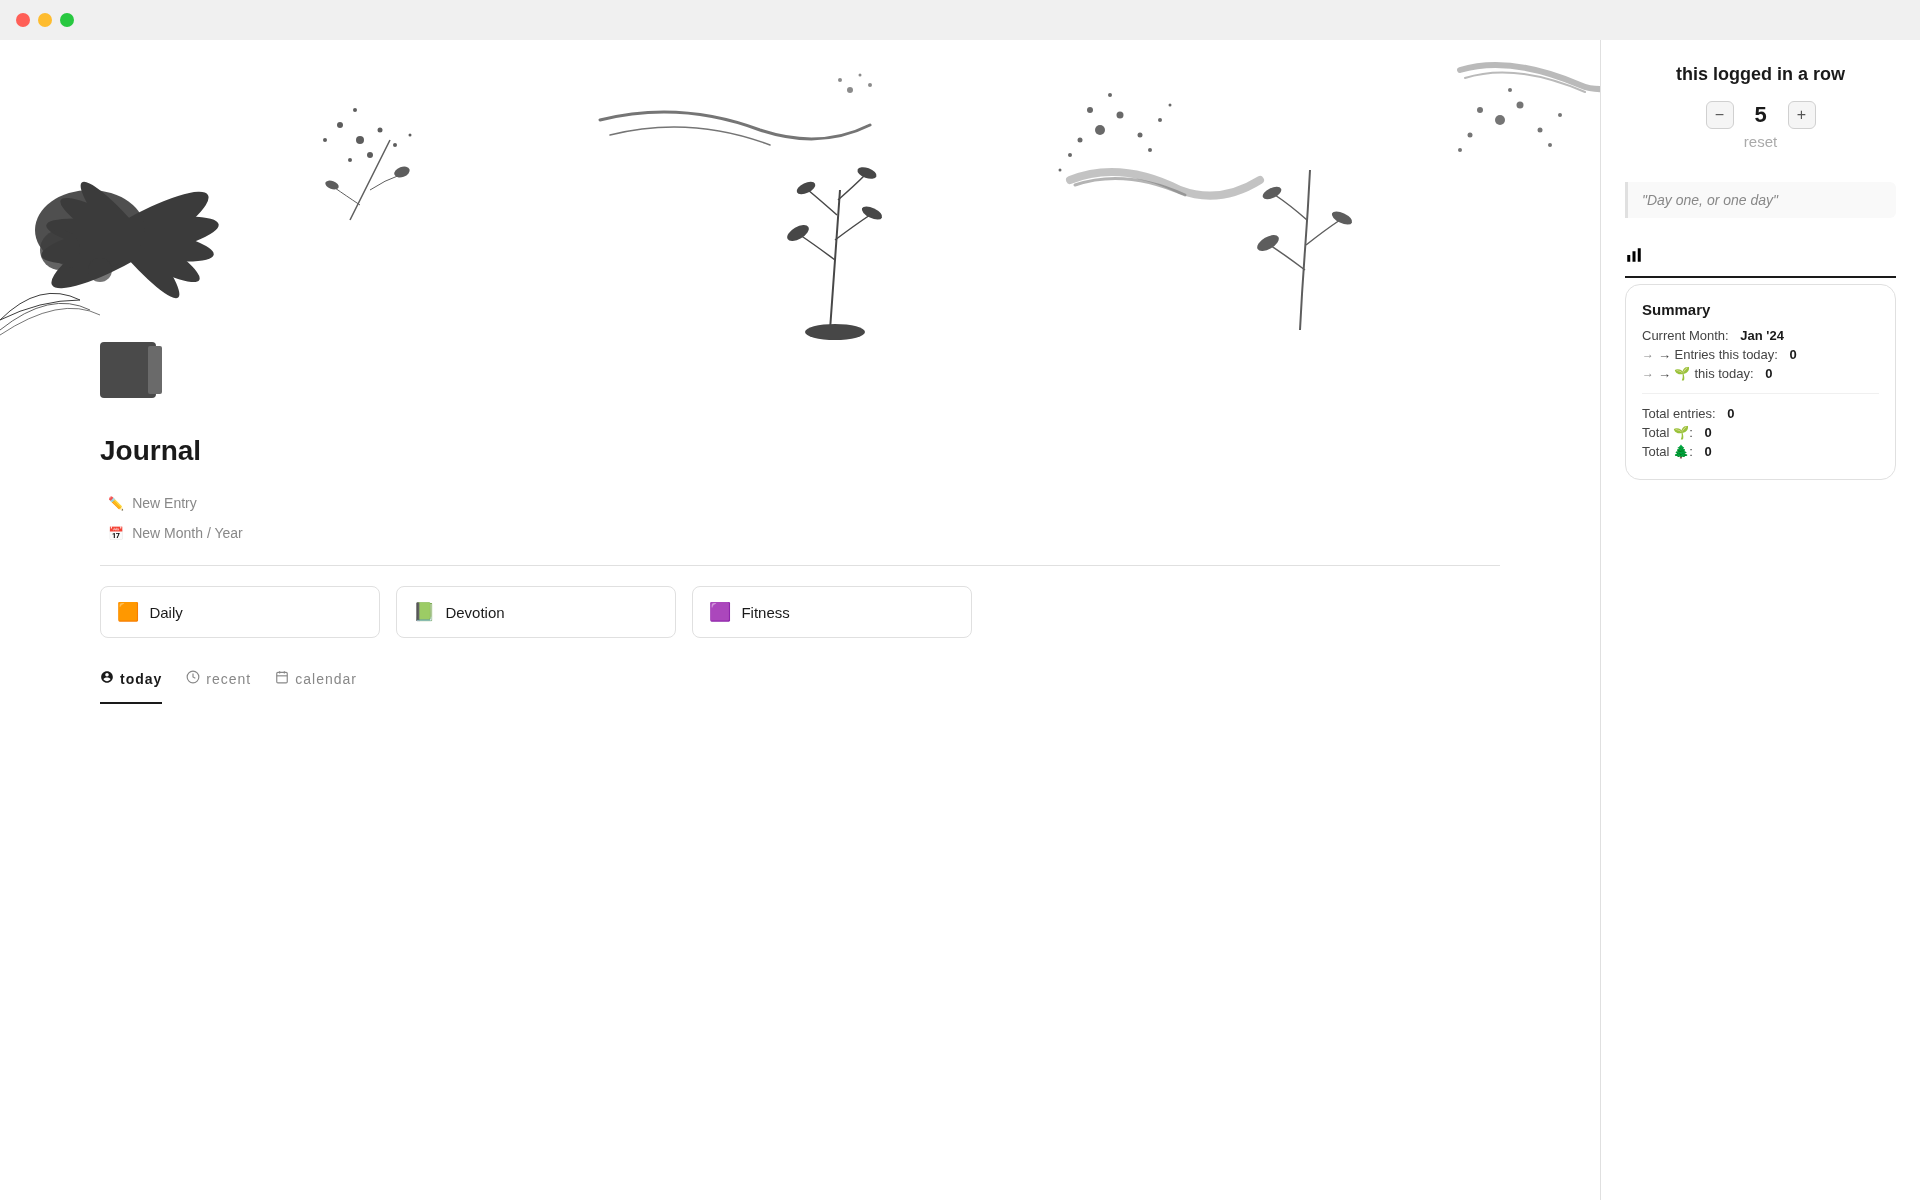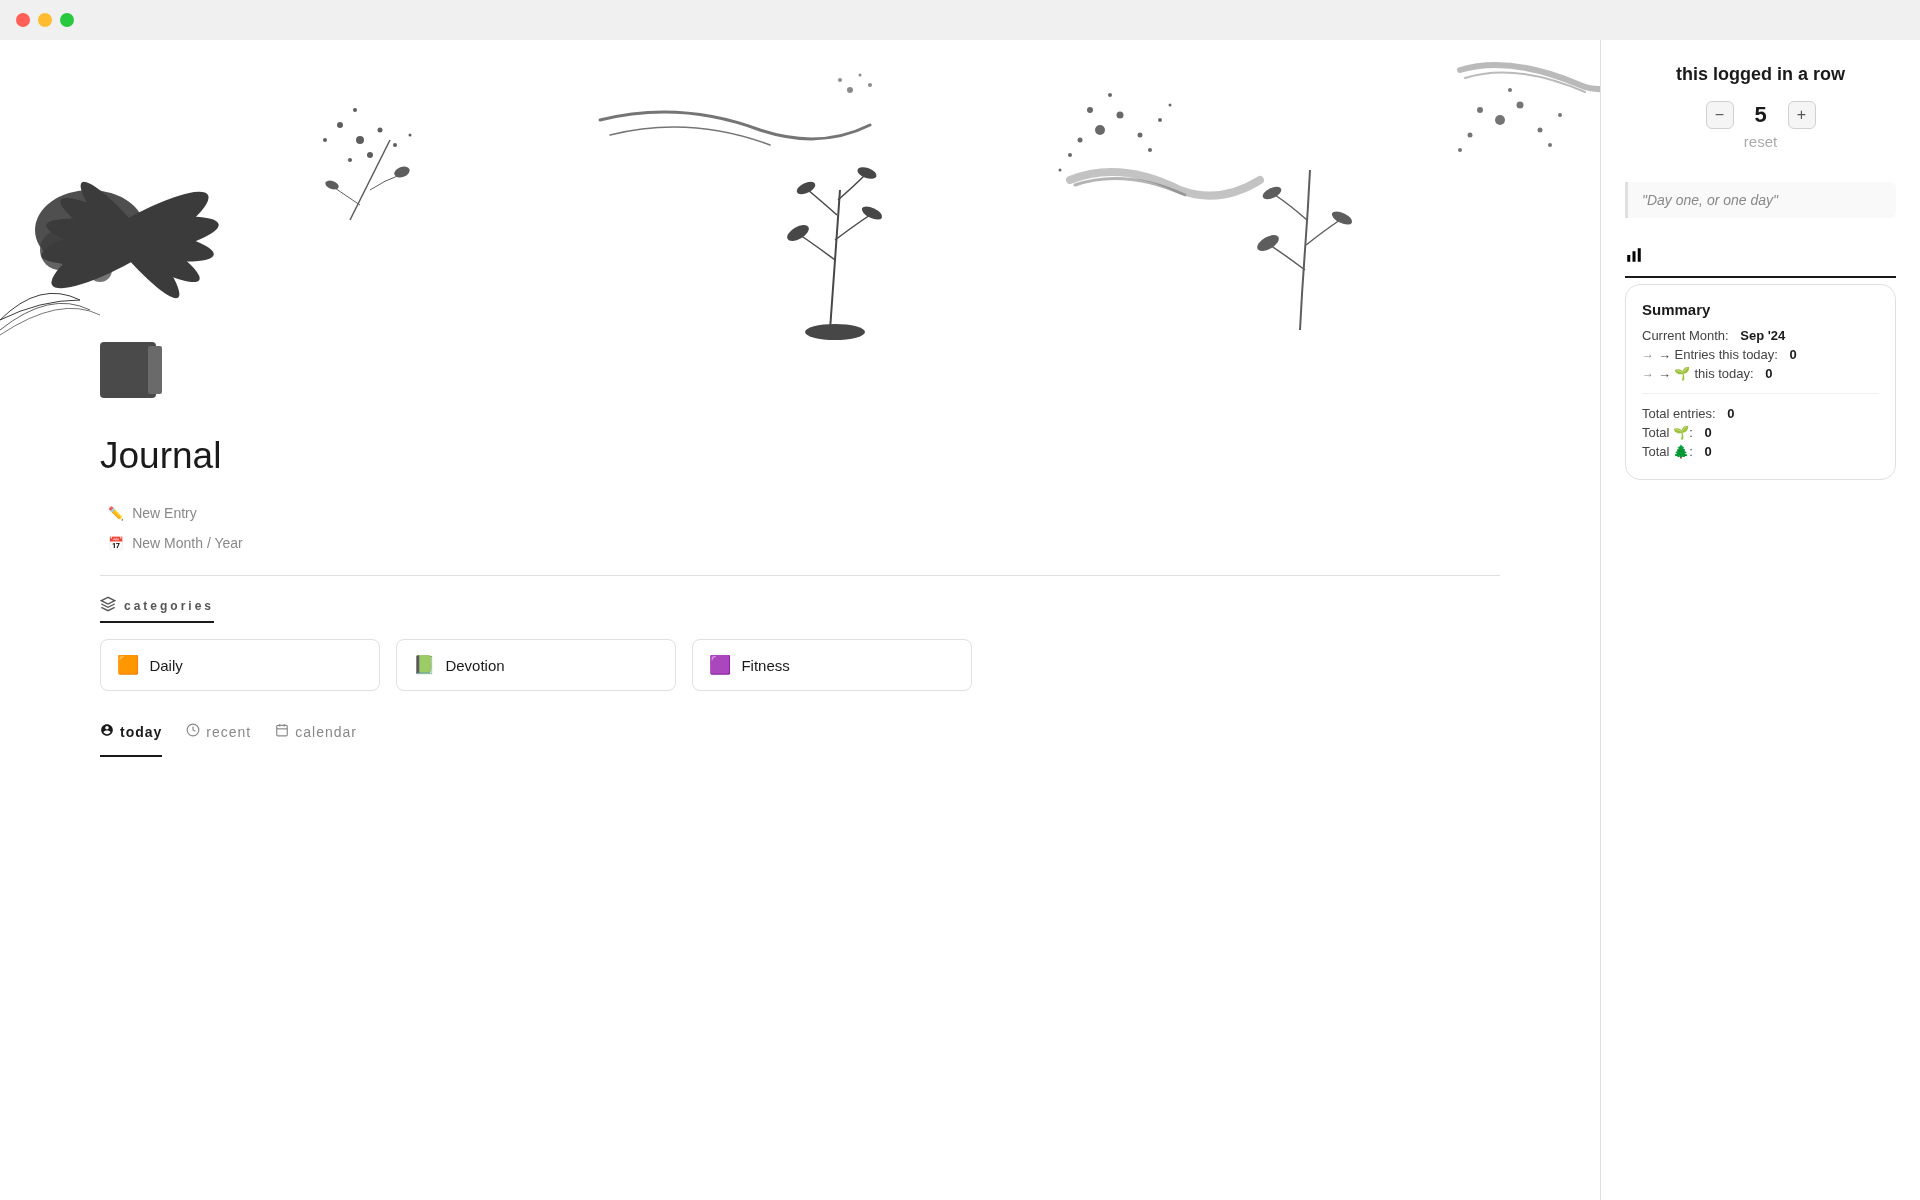--- a/index.html
+++ b/index.html
@@ -82,22 +82,22 @@
       position: absolute;
       right: -6px;
       top: 4px;
       width: 14px;
       height: 48px;
       background: #6a6a6a;
       border-radius: 2px;
     }
 
     .page-title {
-      font-size: 37px;
-      font-weight: 400;
+      font-size: 28px;
+      font-weight: 700;
       color: #1a1a1a;
       margin-bottom: 24px;
       margin-top: 37px;
     }
 
     
     .action-btn {
       display: flex;
       align-items: center;
       gap: 8px;
@@ -444,33 +444,20 @@
         <span class="action-icon">✏️</span>
         <span>New Entry</span>
       </button>
       <button class="action-btn">
         <span class="action-icon">📅</span>
         <span>New Month / Year</span>
       </button>
 
       <div class="divider-h"></div>
 
-      <div class="section-label">
-        <span class="section-underline">
-          <span>
-            
-            <svg width="16" height="16" viewBox="0 0 24 24" fill="none" stroke="currentColor" stroke-width="2">
-              <polygon points="12 2 2 7 12 12 22 7 12 2"></polygon>
-              <polyline points="2 17 12 22 22 17"></polyline>
-              <polyline points="2 12 12 17 22 12"></polyline>
-            </svg>
-          </span>
-          <span>categories</span>
-        </span>
-      </div>
 
       <div class="categories-grid">
         <div class="category-card">
           <span class="cat-emoji">🟧</span>
           <span>Daily</span>
         </div>
         <div class="category-card">
           <span class="cat-emoji">📗</span>
           <span>Devotion</span>
         </div>
@@ -538,21 +525,21 @@
           <rect x="17" y="3" width="4" height="18"></rect>
         </svg>
       </span>
     </div>
 
     <div class="summary-card">
       <div class="summary-title">Summary</div>
 
       <div class="summary-row">
         <span>Current Month:</span>&nbsp;
-        <strong>Sep '24</strong>
+        <strong>Jan '24</strong>
       </div>
       <div class="summary-row">
         <span class="arrow-icon">→</span>
         <span>→ Entries this today:</span>&nbsp;
         <strong>0</strong>
       </div>
       <div class="summary-row">
         <span class="arrow-icon">→</span>
         <span>→ 🌱 this today:</span>&nbsp;
         <strong>0</strong>

